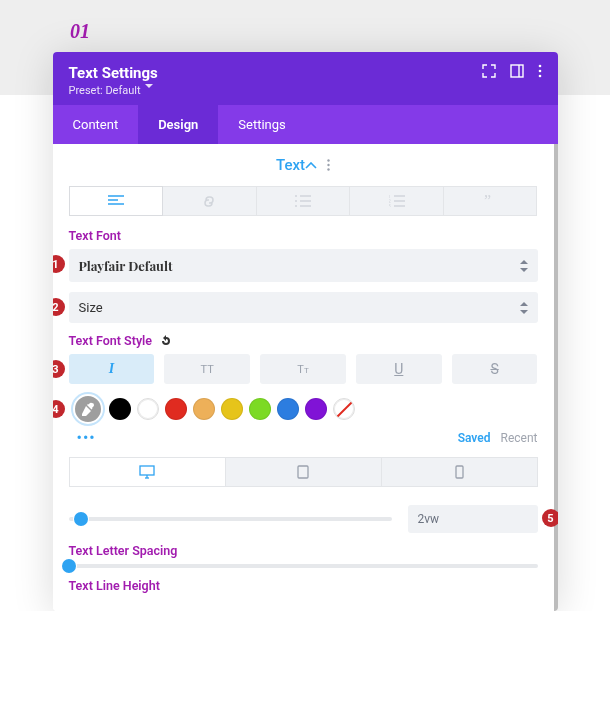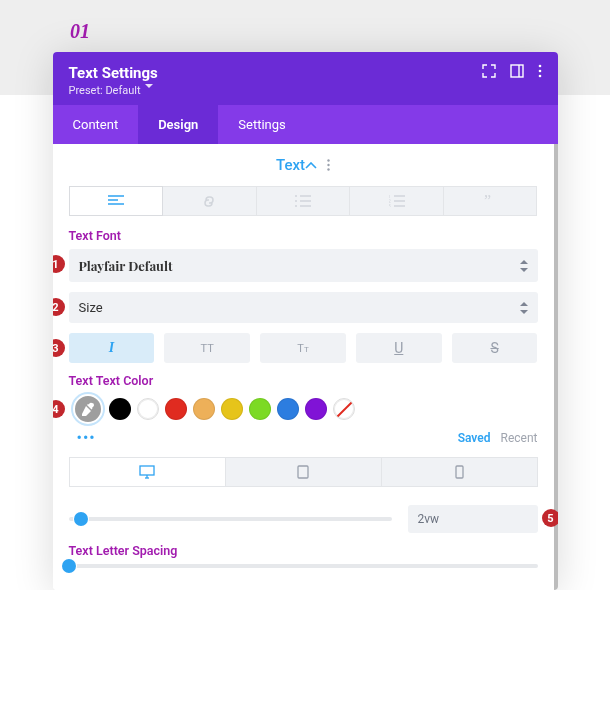--- a/index.html
+++ b/index.html
@@ -359,40 +359,47 @@
         <div class="select">
           <span>Size</span>
           <span class="caret">
             <svg width="8" height="12" viewBox="0 0 8 12" fill="#7d8493">
                 <path d="M4 0L0 4h8zM4 12L0 8h8z"></path>
               </svg>
           </span>
         </div>
       </div>
 
+      <div class="label">
+        <span>Text Font Style</span>
+        <span>
+          <svg width="12" height="12" viewBox="0 0 12 12" fill="none" stroke="#333" stroke-width="1.4">
+              <path d="M2 6a4 4 0 104-4V0L3 3l3 3V4a2 2 0 11-2 2H2z" fill="#333" stroke="none"></path>
+            </svg>
+        </span>
+      </div>
       <div class="pos-rel">
         <div class="marker" style="left:-22px; top:6px;">3</div>
         <div class="font-style-row">
           <div class="fsbtn active">I</div>
           <div class="fsbtn">
               <span style="font-size:11px;">TT</span>
             </div>
           <div class="fsbtn">
               <span style="font-size:11px;">T<span style="font-size:8px">T</span></span>
             </div>
           <div class="fsbtn">
               <span style="text-decoration:underline">U</span>
             </div>
           <div class="fsbtn">
               <span style="text-decoration:line-through">S</span>
             </div>
         </div>
       </div>
 
-      <div class="label">Text Text Color</div>
       <div class="pos-rel">
         <div class="marker" style="left:-22px; top:6px;">4</div>
         <div class="swatches">
           <div class="swatch picker">
             <svg width="14" height="14" viewBox="0 0 14 14" fill="#fff">
                 <path d="M11 1a2 2 0 012 2c0 .5-.2 1-.6 1.4L11 6l.5.5-1 1L6 3l1-1 .5.5L9 1a2 2 0 012 0zM5 4l5 5-6 6H1v-3z"></path>
               </svg>
           </div>
           <div class="swatch black"></div>
           <div class="swatch white"></div>
@@ -442,16 +449,17 @@
         <div class="marker" style="right:-22px; top:4px;">5</div>
       </div>
 
       <div class="label">Text Letter Spacing</div>
       <div class="slider-row">
         <div class="slider-track">
           <div class="slider-handle" style="left:0%"></div>
         </div>
       </div>
 
+      <div class="label">Text Line Height</div>
 
     </div>
   </div>
 </div>
 
 </body></html>

